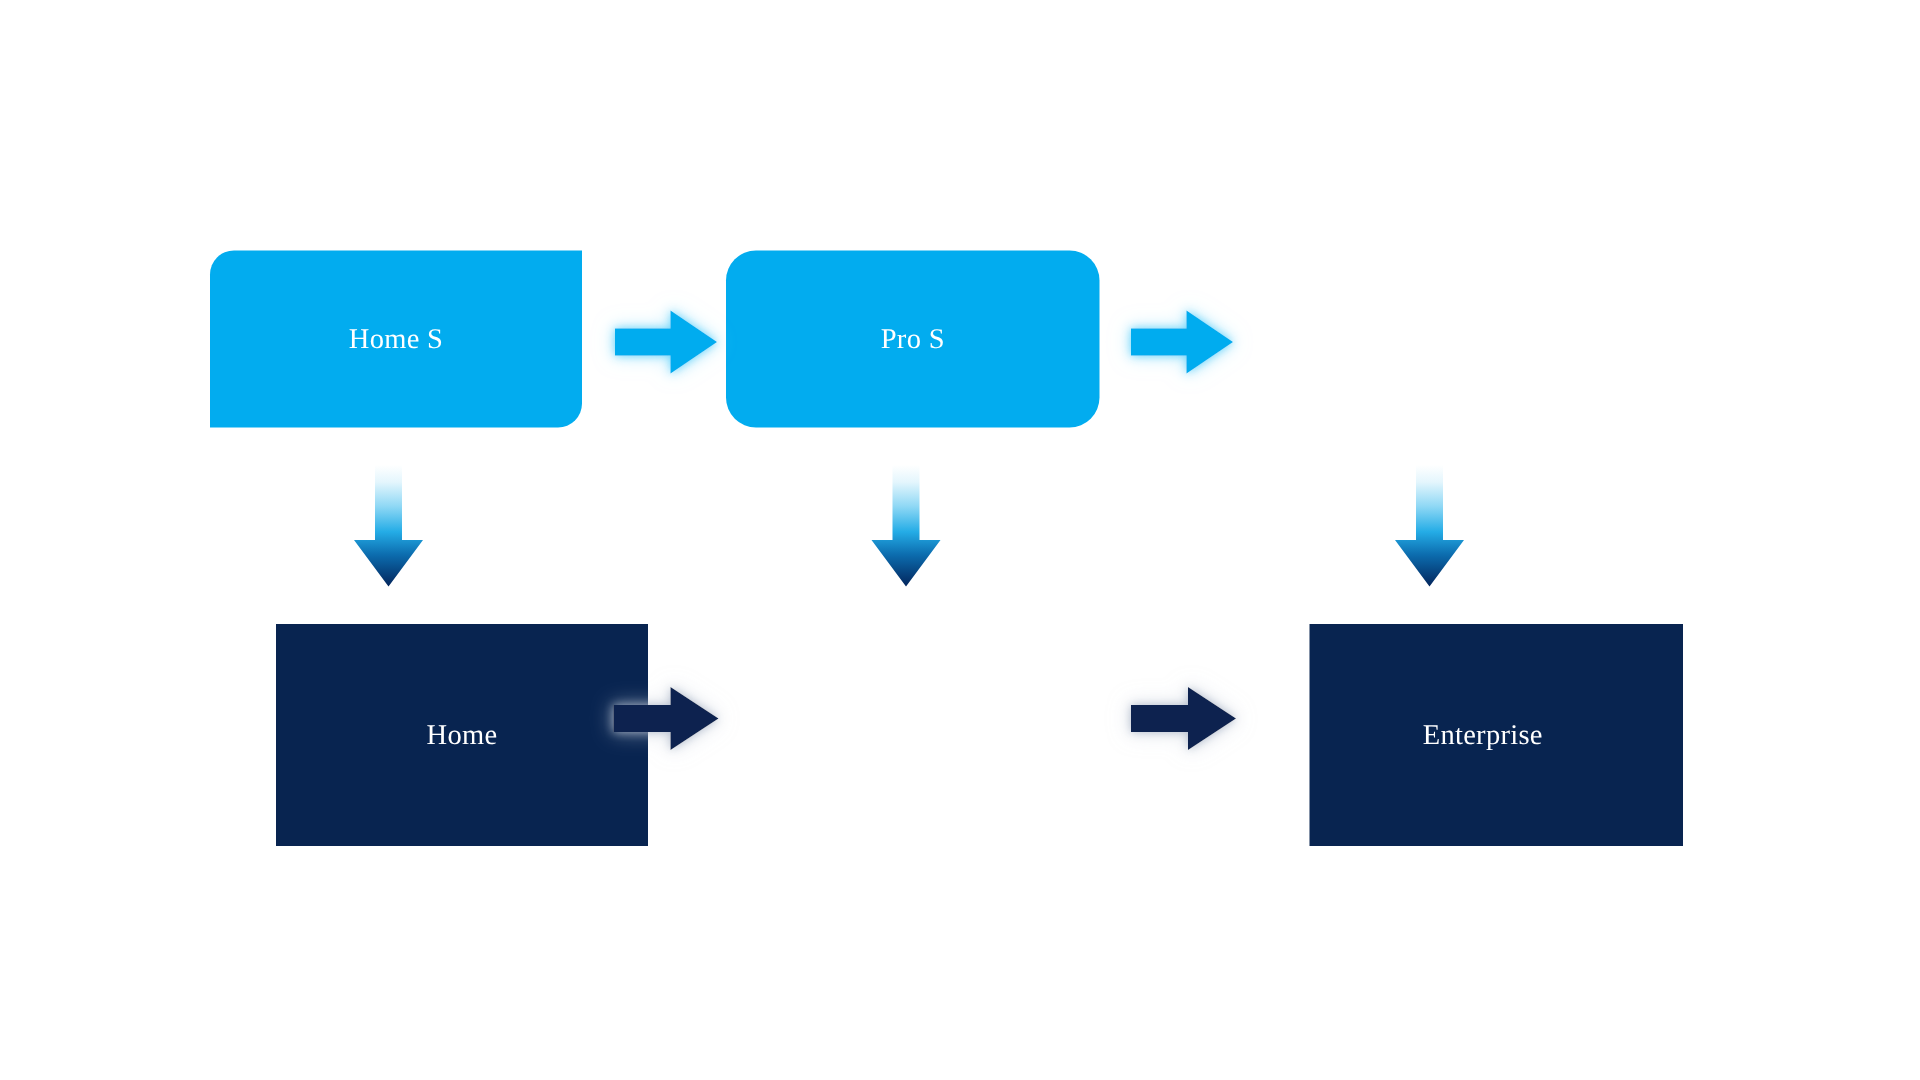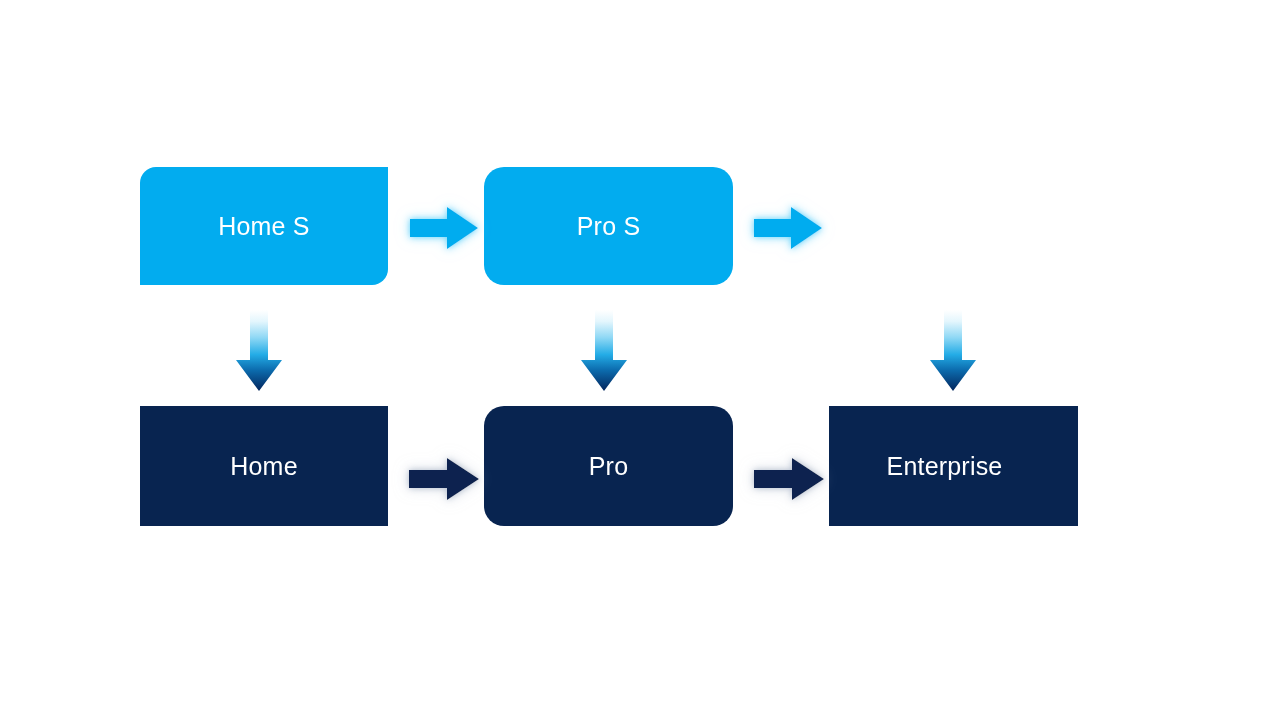--- a/index.html
+++ b/index.html
@@ -22,45 +22,46 @@
   }
 
   
   .node {
     position: absolute;
     box-sizing: border-box;
     display: flex;
     align-items: center;
     justify-content: center;
     color: #ffffff;
-    font-size: 25px;
+    font-size: 19px;
     font-weight: 400;
     letter-spacing: 0.2px;
     line-height: 1;
+    font-family: Liberation Serif, serif;
     -webkit-font-smoothing: antialiased;
   }
   .node-top {
     background: #02ACEF;
     border-radius: 16px 0 16px 0;
   }
   .node-bottom {
     background: #082450;
     border-radius: 0;
   }
   .node-label {
     pointer-events: none;
     display: block;
   }
 
   
   .col1 { left: 140px; width: 248px; }
   .col2 { left: 484px; width: 249px; border-radius: 20px; }
   .col3 { left: 829px; width: 249px; }
   .row-top    { top: 167px; height: 118px; }
-  .row-bottom { top: 406px; height: 120px; }
+  .row-bottom { top: 416px; height: 148px; margin-left: 44px; }
 
   
   .label-offset-left { transform: translateX(-9px); }
 
   
   .arrow {
     position: absolute;
     display: block;
     overflow: visible;
   }
@@ -88,23 +89,20 @@
 
   <div class="node node-top row-top col2">
     <span class="node-label">Pro S</span>
   </div>
 
 
   <div class="node node-bottom row-bottom col1">
     <span class="node-label">Home</span>
   </div>
 
-  <div class="node node-bottom row-bottom col2">
-    <span class="node-label">Pro</span>
-  </div>
 
   <div class="node node-bottom row-bottom col3">
     <span class="node-label label-offset-left">Enterprise</span>
   </div>
 
   <svg width="0" height="0" style="position:absolute" aria-hidden="true">
     <defs>
       <filter id="glow-light" x="-60%" y="-60%" width="220%" height="220%">
         <feDropShadow dx="0" dy="0" stdDeviation="3.2" flood-color="#5FD2FA" flood-opacity="0.95"></feDropShadow>
         <feDropShadow dx="0" dy="0" stdDeviation="6" flood-color="#9BE3FC" flood-opacity="0.55"></feDropShadow>

